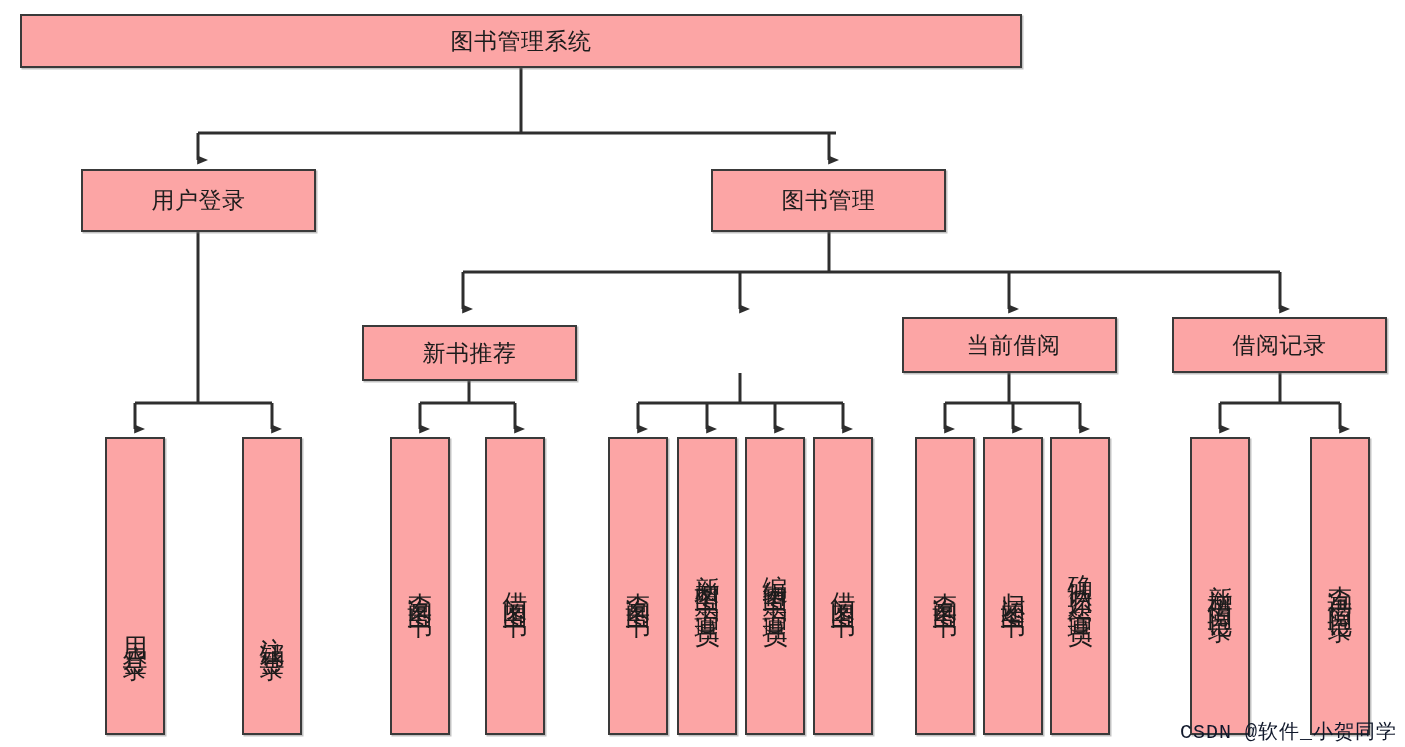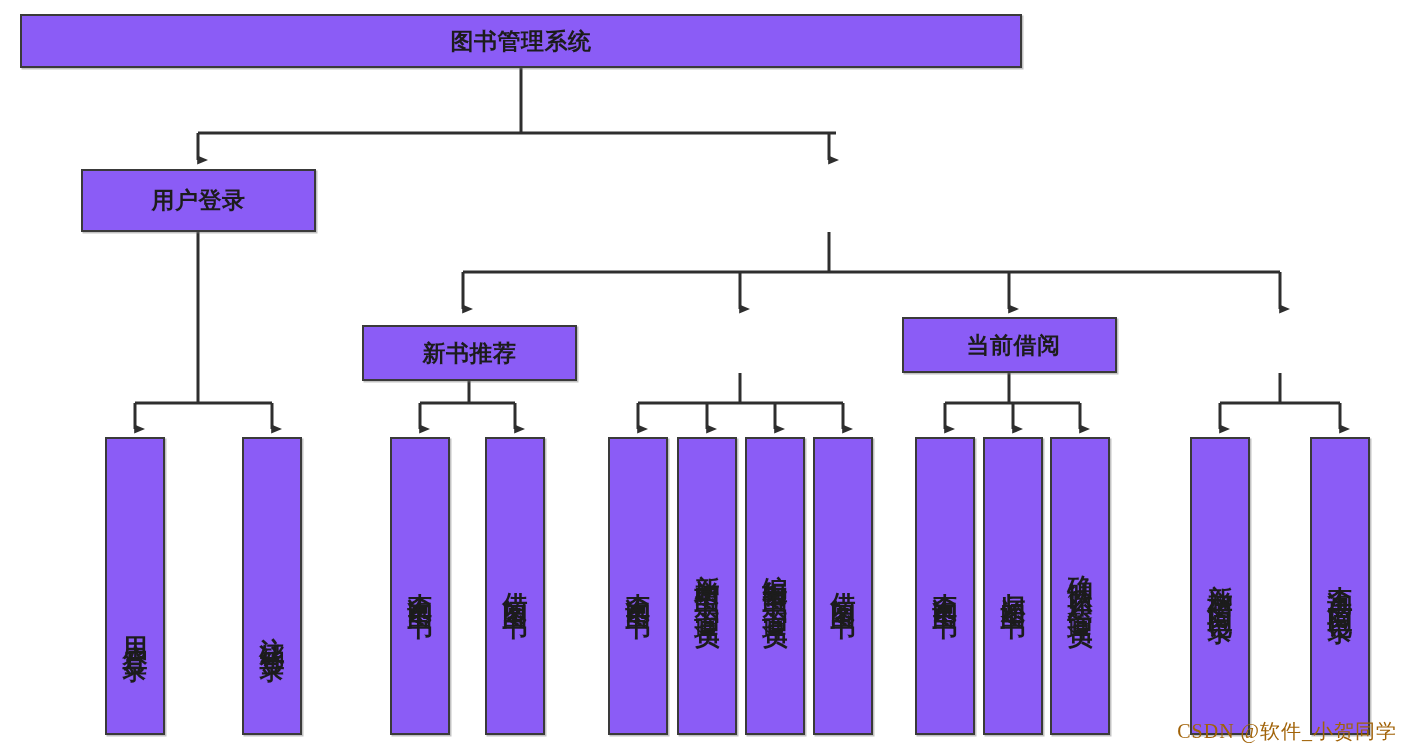--- a/index.html
+++ b/index.html
@@ -8,27 +8,26 @@
     background:#ffffff;
     font-family:"DejaVu Sans","Liberation Sans",sans-serif;
     position:relative;overflow:hidden;
   }
   #stage{position:absolute;left:0;top:0;width:1405px;height:747px;}
   svg.lines{position:absolute;left:0;top:0;width:1405px;height:747px;pointer-events:none;}
 
   .node{
     position:absolute;
     box-sizing:border-box;
-    background:#8b5cf6;
+    background:#fca5a5;
     border:2.5px solid #3a3a3a;
     box-shadow:1.5px 1.5px 0 rgba(120,120,120,0.45);
     display:flex;
     align-items:center;
     justify-content:center;
-    font-weight:bold;
   }
   .node .lbl{
     color:#1c1c1c;
     font-size:23px;
     line-height:1.15;
     letter-spacing:0.5px;
     white-space:nowrap;
   }
 
   
@@ -47,24 +46,24 @@
     display:block;
   }
   .node.vert.mid{justify-content:center;}
   .node.vert.low{justify-content:center;padding-top:90px;}
   .node.vert.top{justify-content:center;padding-top:0;}
 
   .watermark{
     position:absolute;
     right:8px;bottom:2px;
     font-size:20px;
-    color:#a16207;
+    color:#0f172a;
     letter-spacing:1px;
     white-space:nowrap;
-    font-family:Liberation Serif, serif;
+    font-family:Liberation Mono, monospace;
   }
 </style>
 </head>
 <body>
 
 <div id="stage">
 
   <svg class="lines" viewBox="0 0 1405 747" xmlns="http://www.w3.org/2000/svg">
     <defs>
       <marker id="arw" markerWidth="9" markerHeight="11" refX="4.5" refY="10.2" orient="auto-start-reverse" markerUnits="userSpaceOnUse">
@@ -115,26 +114,32 @@
     </g>
   </svg>
 
   <div class="node" style="left:20px;top:14px;width:1002px;height:54px;">
     <span class="lbl">图书管理系统</span>
   </div>
 
   <div class="node" style="left:81px;top:169px;width:235px;height:63px;">
     <span class="lbl">用户登录</span>
   </div>
+  <div class="node" style="left:711px;top:169px;width:235px;height:63px;">
+    <span class="lbl">图书管理</span>
+  </div>
 
   <div class="node" style="left:362px;top:325px;width:215px;height:56px;">
     <span class="lbl">新书推荐</span>
   </div>
   <div class="node" style="left:902px;top:317px;width:215px;height:56px;padding-left:8px;">
     <span class="lbl">当前借阅</span>
+  </div>
+  <div class="node" style="left:1172px;top:317px;width:215px;height:56px;">
+    <span class="lbl">借阅记录</span>
   </div>
 
   <div class="node vert low" style="left:105px;top:437px;width:60px;height:298px;">
     <span class="lbl">用户登录</span>
   </div>
   <div class="node vert low" style="left:242px;top:437px;width:60px;height:298px;">
     <span class="lbl">注销登录</span>
   </div>
 
   <div class="node vert mid" style="left:390px;top:437px;width:60px;height:298px;">

